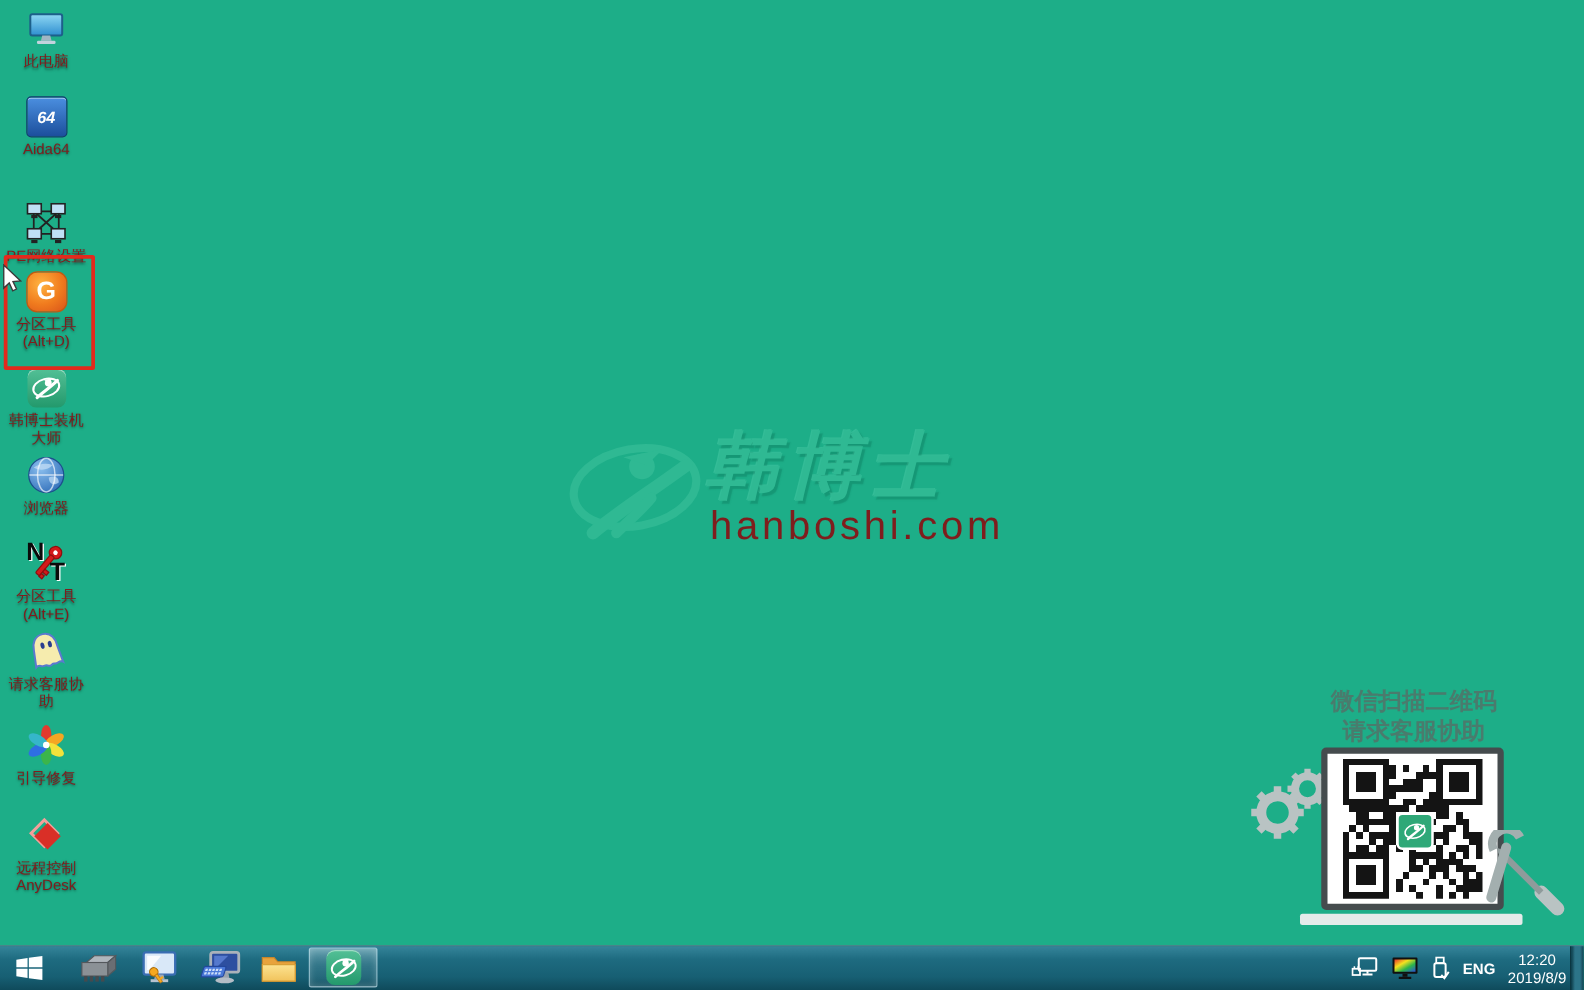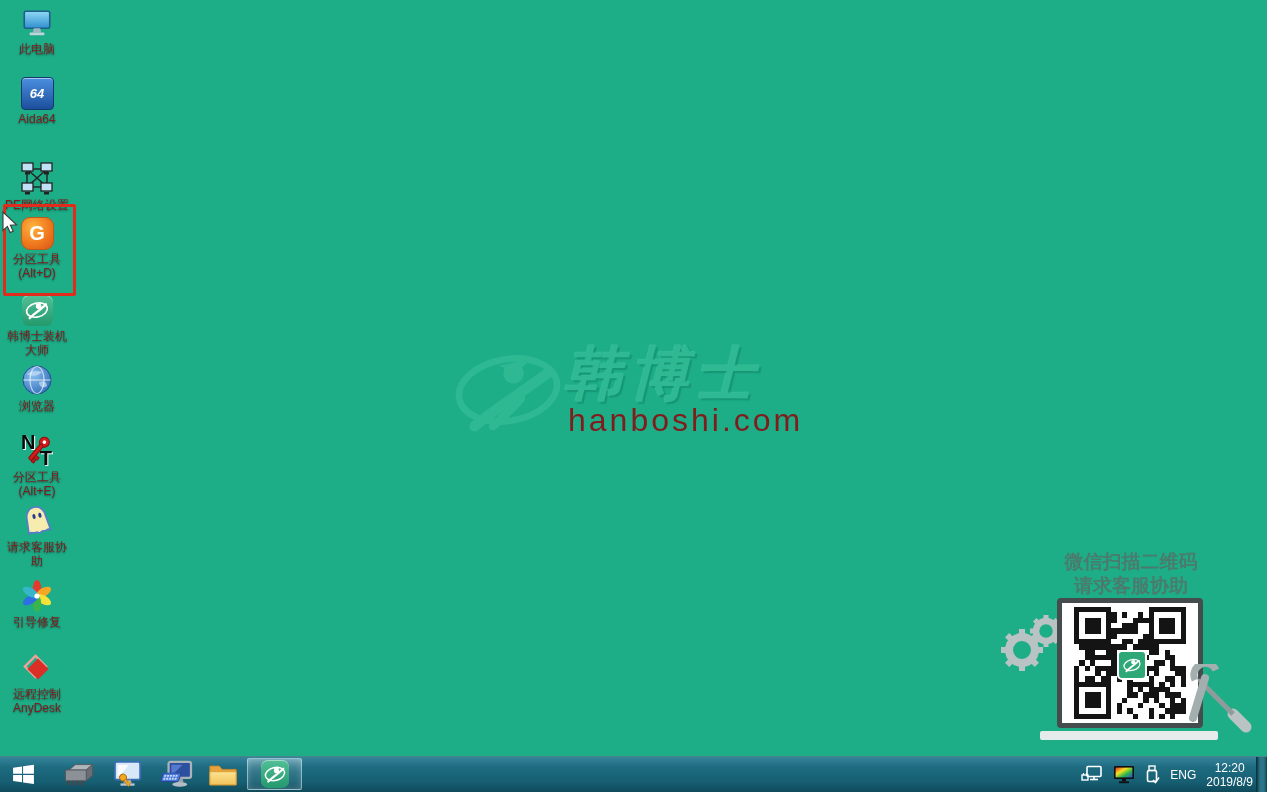--- a/index.html
+++ b/index.html
@@ -52,21 +52,21 @@
 
   
   .taskbar{position:absolute;left:0;bottom:0;width:1267px;height:36px;
     background:linear-gradient(180deg,#35859a 0%,#1e6b80 30%,#175f73 70%,#0f4a5b 100%);
     border-top:1px solid rgba(180,240,220,.35);box-sizing:border-box;z-index:20;}
   .tb-btn{position:absolute;top:0;height:35px;display:flex;align-items:center;justify-content:center;}
   .tb-app-active{border:1px solid rgba(220,245,255,.55);border-radius:2px;top:1px;height:32px;
     background:linear-gradient(180deg,rgba(255,255,255,.28),rgba(255,255,255,.10) 45%,rgba(255,255,255,.04));
     box-shadow:inset 0 0 6px rgba(255,255,255,.25);box-sizing:border-box;}
   .tray{position:absolute;right:14px;top:0;height:35px;display:flex;align-items:center;gap:10px;}
-  .tray-lang{color:#fff;font-size:12px;font-weight:normal;}
+  .tray-lang{color:#fff;font-size:12px;font-weight:bold;}
   .tray-clock{color:#fff;font-size:12px;line-height:14px;text-align:center;white-space:nowrap;}
   .show-desktop{position:absolute;right:0;top:0;width:11px;height:35px;
     background:linear-gradient(90deg,#0d3b48 0,#2c7488 30%,#2c7488 70%,#123f4d 100%);
     border-left:1px solid #0b3641;box-sizing:border-box;}
 </style>
 </head>
 <body>
 
 <div class="screen">
 

